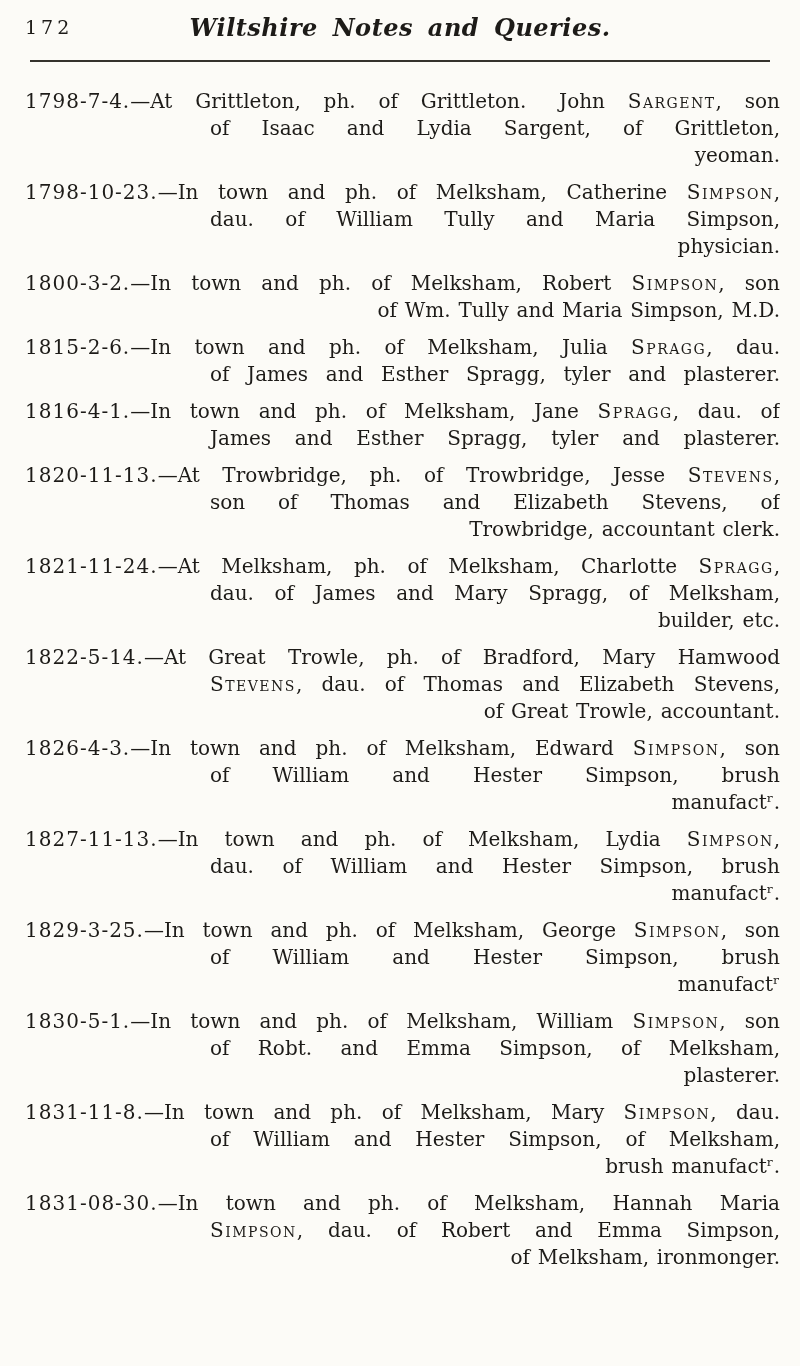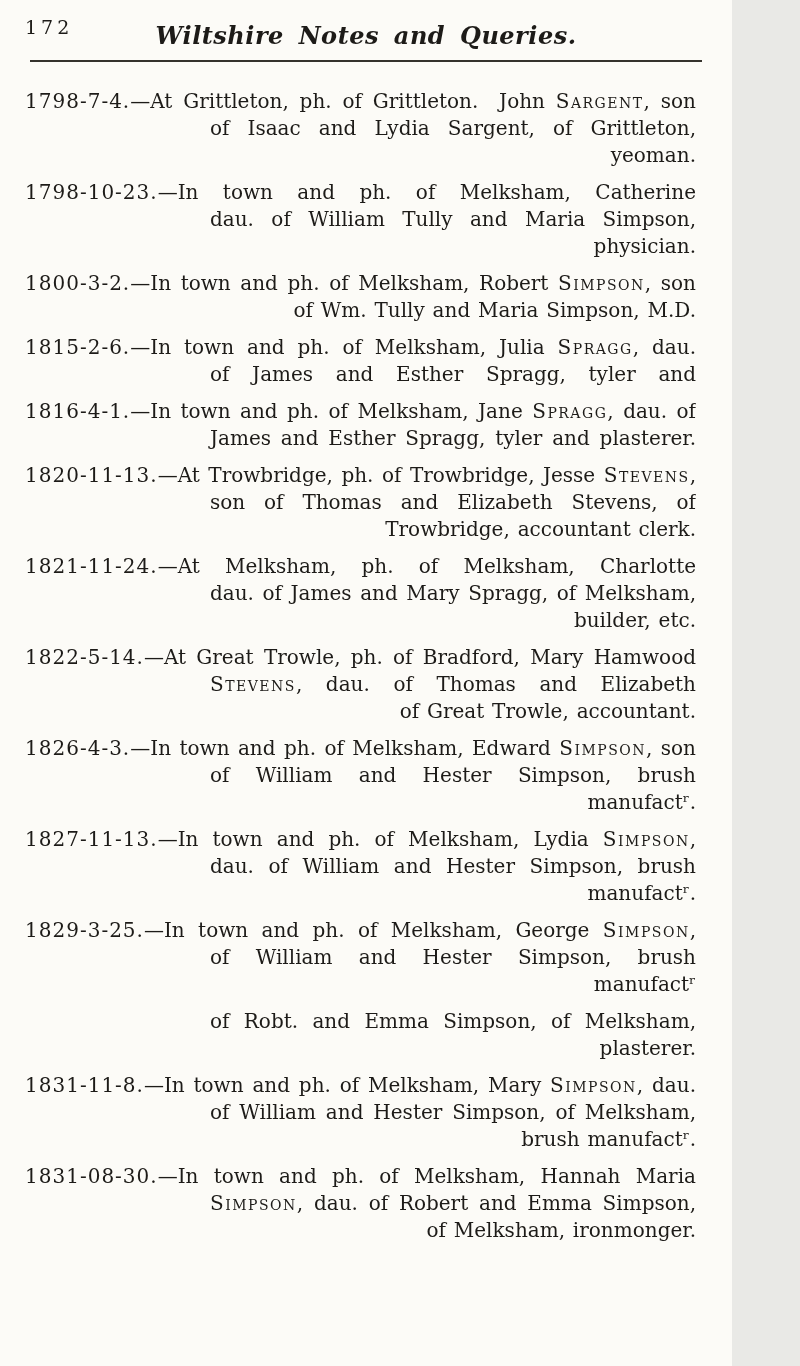--- a/index.html
+++ b/index.html
@@ -3,43 +3,43 @@
 <meta charset="utf-8">
 <style>
   html, body { margin: 0; padding: 0; }
   body {
     width: 800px; height: 1366px;
     background: #e9e9e6;
     font-family: "DejaVu Serif", "Liberation Serif", serif;
   }
   .sheet {
     position: relative;
-    width: 732px; height: 1366px;
+    width: 800px; height: 1366px;
     background: #fcfbf7;
     color: #1d1b18;
     overflow: hidden;
   }
   .page-number {
     position: absolute; left: 25px; top: 16px;
     font-size: 19px; letter-spacing: 4px;
   }
   .page-title {
-    margin: 8px; padding-top: 13px;
+    margin: 0; padding-top: 13px;
     text-align: center;
     font-size: 24px; font-style: italic; font-weight: 600;
     letter-spacing: 0.5px; word-spacing: 6px;
   }
   .rule {
     position: absolute; top: 60px; left: 30px; right: 30px;
     height: 2px; background: #35322d; border: none;
   }
   .entries {
     position: absolute; top: 88px; left: 25px; right: 20px;
   }
-  .entry { margin: 0 16px 10px 0; font-size: 20px; }
+  .entry { margin: 0 0 10px 0; font-size: 20px; }
   .line {
     line-height: 27px; height: 27px; overflow: hidden;
     text-align: right; word-spacing: 1.5px;
   }
   .line.just { text-align: justify; text-align-last: justify; }
   .line.cont { padding-left: 185px; }
   .date { letter-spacing: 1px; }
   .sc { font-variant: small-caps; letter-spacing: 1.5px; }
 </style>
 </head>
@@ -98,20 +98,21 @@
         <div class="line just"><span class="date">1827-11-13.</span><span>—In town and ph. of Melksham, Lydia </span><span class="sc">Simpson</span><span>,</span></div>
         <div class="line cont just"><span>dau. of William and Hester Simpson, brush</span></div>
         <div class="line cont"><span>manufactʳ.</span></div>
       </div>
       <div class="entry">
         <div class="line just"><span class="date">1829-3-25.</span><span>—In town and ph. of Melksham, George </span><span class="sc">Simpson</span><span>, son</span></div>
         <div class="line cont just"><span>of William and Hester Simpson, brush</span></div>
         <div class="line cont"><span>manufactʳ</span></div>
       </div>
       <div class="entry">
+        <div class="line just"><span class="date">1830-5-1.</span><span>—In town and ph. of Melksham, William </span><span class="sc">Simpson</span><span>, son</span></div>
         <div class="line cont just"><span>of Robt. and Emma Simpson, of Melksham,</span></div>
         <div class="line cont"><span>plasterer.</span></div>
       </div>
       <div class="entry">
         <div class="line just"><span class="date">1831-11-8.</span><span>—In town and ph. of Melksham, Mary </span><span class="sc">Simpson</span><span>, dau.</span></div>
         <div class="line cont just"><span>of William and Hester Simpson, of Melksham,</span></div>
         <div class="line cont"><span>brush manufactʳ.</span></div>
       </div>
       <div class="entry">
         <div class="line just"><span class="date">1831-08-30.</span><span>—In town and ph. of Melksham, Hannah Maria</span></div>

